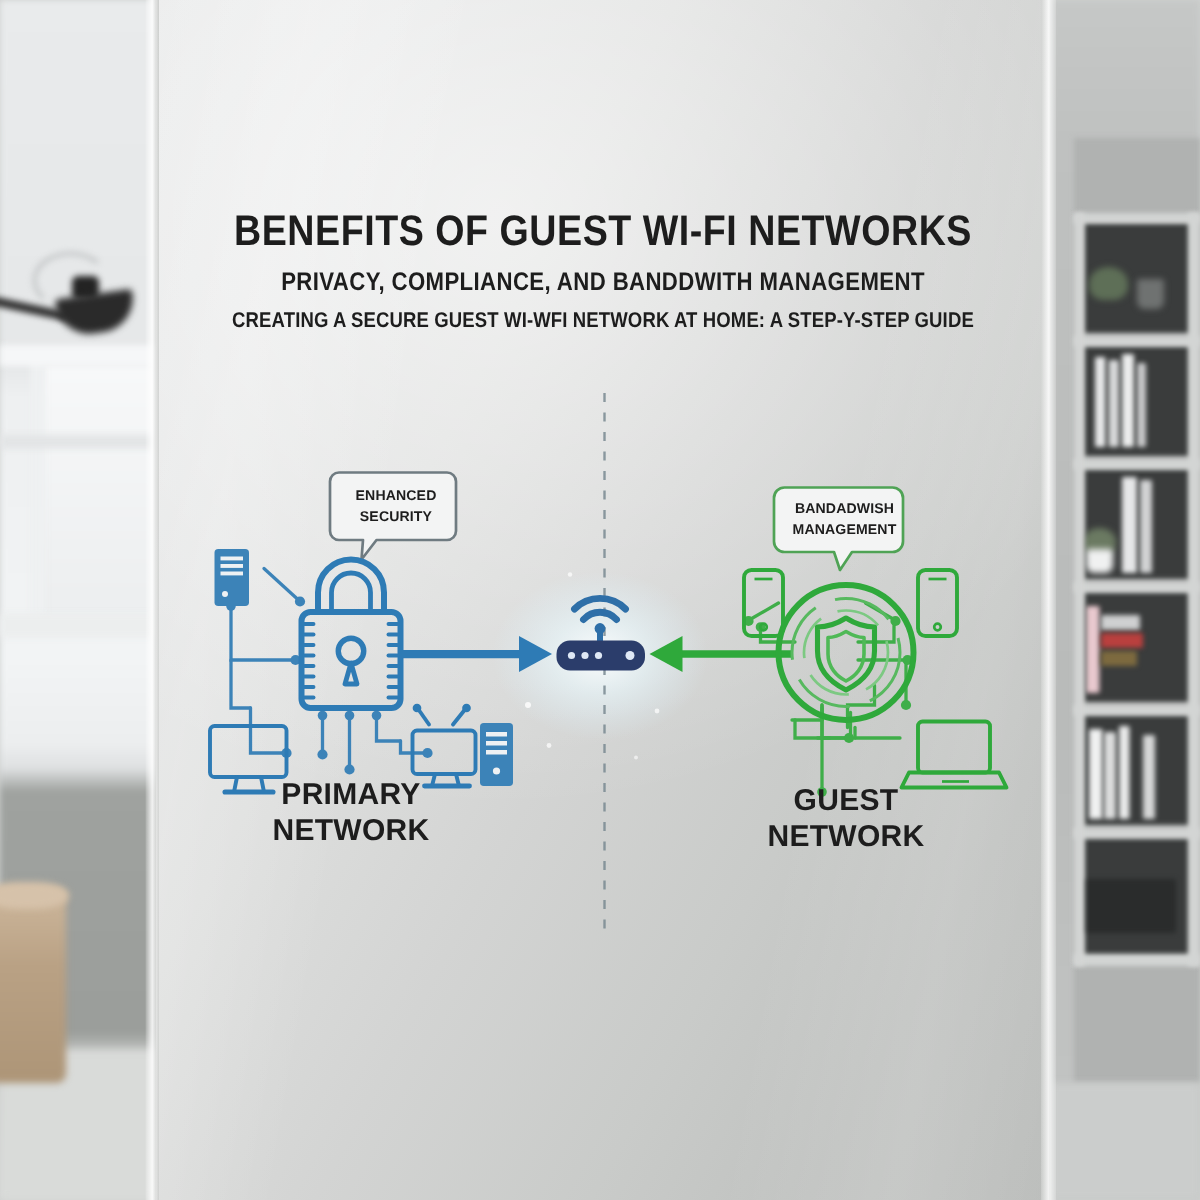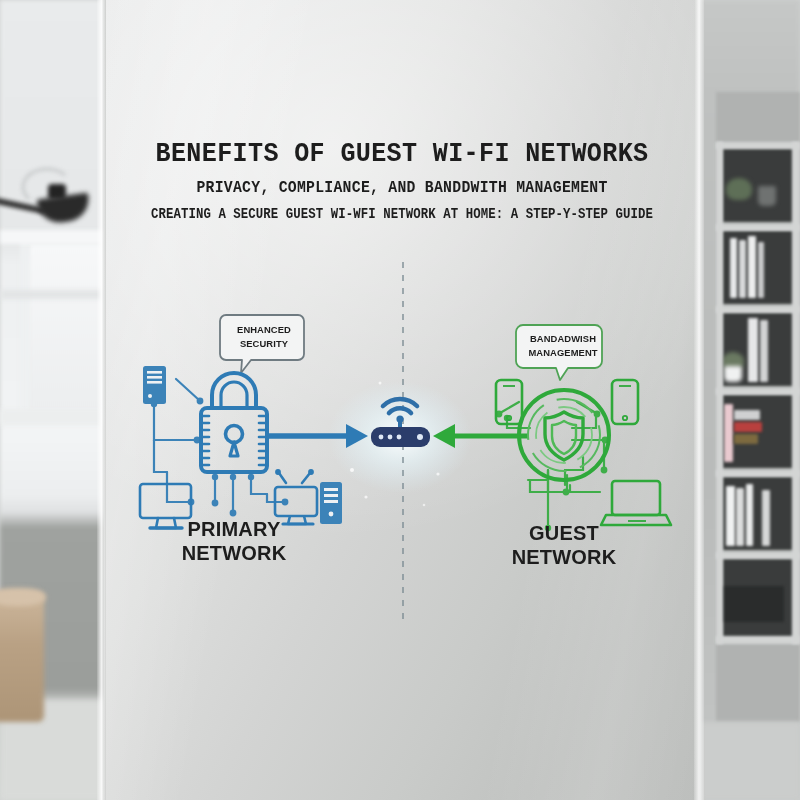--- a/index.html
+++ b/index.html
@@ -53,21 +53,21 @@
       linear-gradient(118deg,#e9eaea 0%,#e5e6e6 16%,#dedfde 34%,#d3d4d3 52%,#c9cbc9 70%,#c0c2c0 84%,#bcbebc 100%);
   }
   .glass-edge-l{position:absolute;left:97px;top:0;width:9px;height:800px;
     background:linear-gradient(90deg,rgba(255,255,255,0.15),rgba(255,255,255,0.85),rgba(190,192,190,0.7));}
   .glass-edge-r{position:absolute;left:694px;top:0;width:10px;height:800px;
     background:linear-gradient(90deg,rgba(205,207,205,0.75),rgba(255,255,255,0.8),rgba(255,255,255,0.2));}
   .glass-sheen{position:absolute;left:104px;top:0;width:596px;height:800px;
     background:linear-gradient(100deg,rgba(255,255,255,0.0) 0%,rgba(255,255,255,0.22) 14%,rgba(255,255,255,0.0) 30%,rgba(255,255,255,0.0) 70%,rgba(255,255,255,0.13) 86%,rgba(255,255,255,0.0) 100%);}
 
   
-  .titles{position:absolute;left:104px;top:140px;width:596px;text-align:center;color:#1d1d1d;font-family:Liberation Mono, monospace;}
+  .titles{position:absolute;left:104px;top:140px;width:596px;text-align:center;color:#1d1d1d;}
   .t1{font-size:28.5px;font-weight:700;letter-spacing:.4px;line-height:1;
       transform:scaleX(.88);transform-origin:center;white-space:nowrap;}
   .t2{font-size:17px;font-weight:700;letter-spacing:.3px;margin-top:10px;line-height:1;
       transform:scaleX(.87);transform-origin:center;white-space:nowrap;}
   .t3{font-size:14.2px;font-weight:700;letter-spacing:.1px;margin-top:11px;line-height:1;
       transform:scaleX(.87);transform-origin:center;white-space:nowrap;}
 
   
   svg.diagram{position:absolute;left:0;top:0;width:800px;height:800px;}
   .net-label{font-family:"Liberation Sans",sans-serif;font-weight:700;font-size:20px;fill:#1d1d1d;

